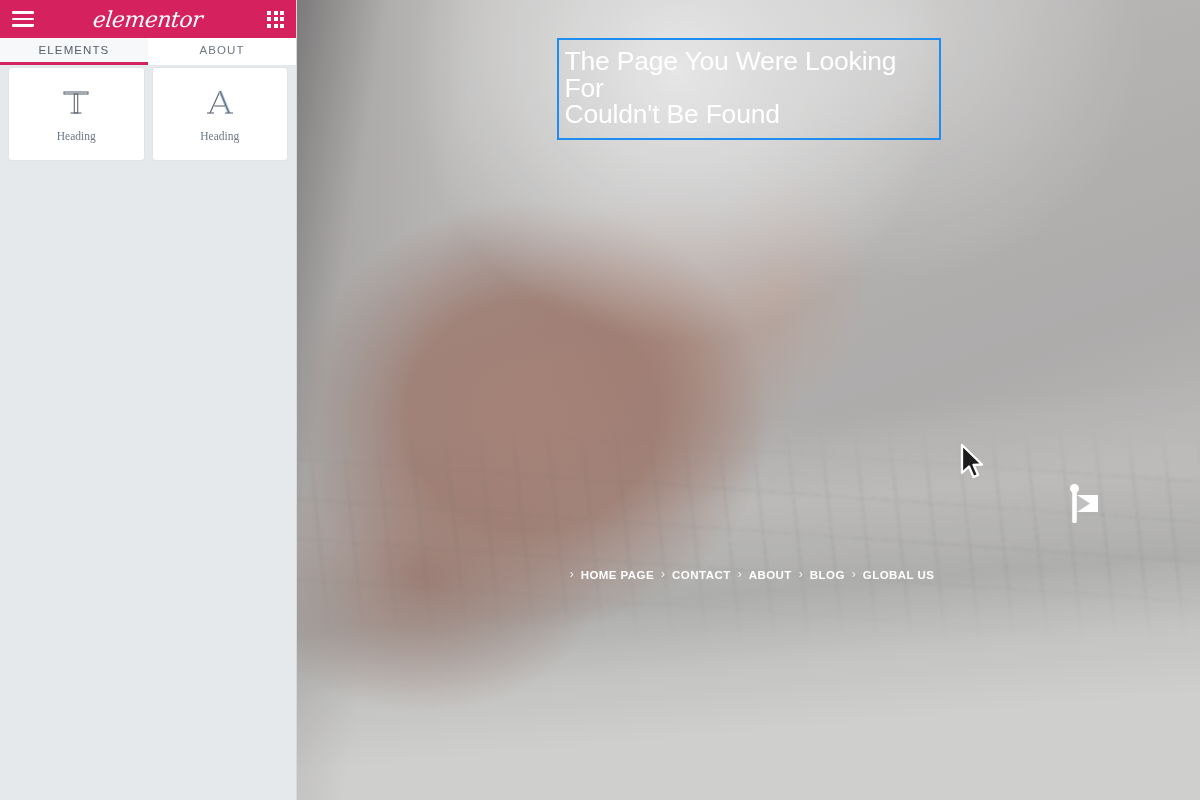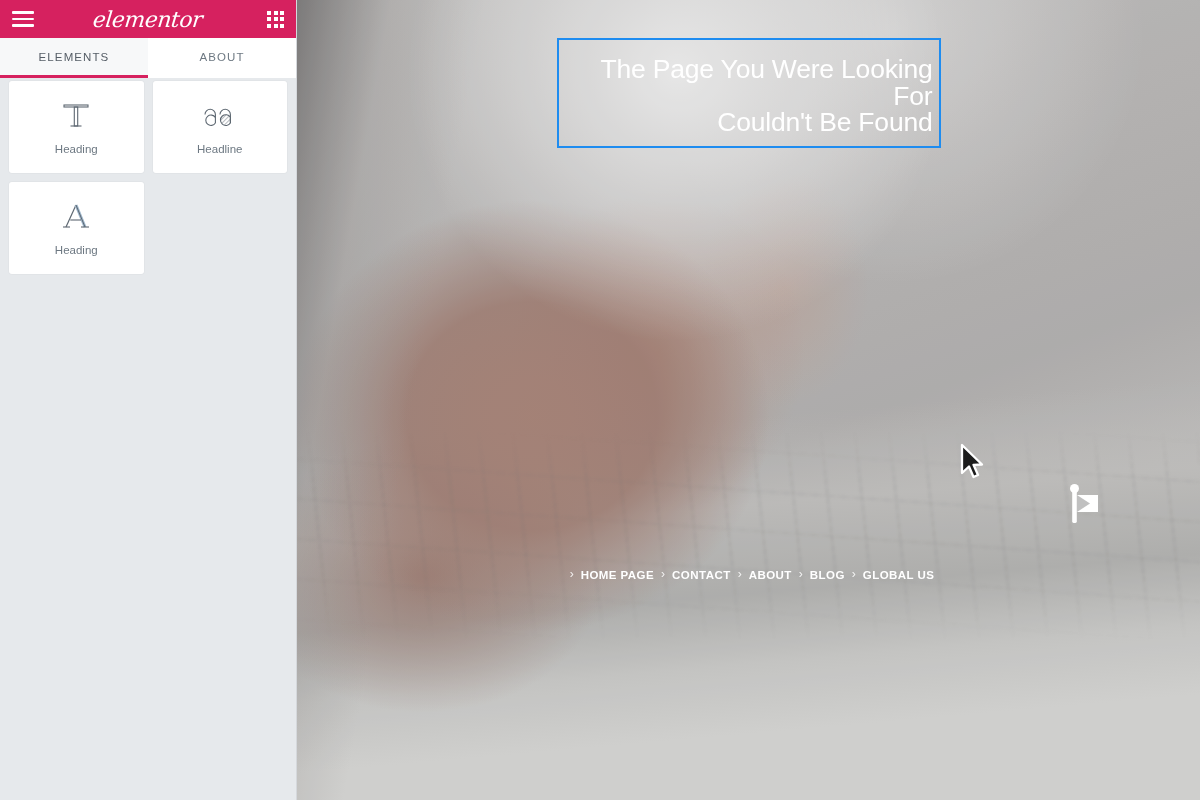--- a/index.html
+++ b/index.html
@@ -46,21 +46,21 @@
     font-weight: 400;
     letter-spacing: -0.5px;
     transform: skewX(-6deg);
   }
 
   .grid-icon { display: grid; grid-template-columns: repeat(3, 4px);
     grid-template-rows: repeat(3, 4px); gap: 2.5px; cursor: pointer; z-index: 2; }
   .grid-icon i { display: block; width: 4px; height: 4px; background: #fff; }
 
   
-  #panel-tabs { display: flex; height: 40px; background: #6d28d9; }
+  #panel-tabs { display: flex; height: 27px; background: #6d28d9; }
   .tab {
     flex: 1; display: flex; align-items: center; justify-content: center;
     font-size: 11.5px; letter-spacing: 1.1px; color: #6d7882;
     cursor: pointer; background: #fff; position: relative;
     border-bottom: 3px solid transparent;
   }
   .tab.active {
     background: #f7f8f9;
     border-bottom-color: #d6215f;
     color: #555d66;
@@ -87,20 +87,21 @@
     grid-template-columns: 1fr 1fr; gap: 9px;
     align-content: start;
   }
   .widget-card {
     background: #fff; border-radius: 3px;
     height: 92px;
     display: flex; flex-direction: column;
     align-items: center; justify-content: center;
     cursor: move; gap: 10px;
     box-shadow: 0 0 0 1px rgba(0,0,0,0.02);
+    font-family: Liberation Serif, serif;
   }
   .widget-icon { height: 34px; display: flex; align-items: center; justify-content: center; }
   .widget-label { font-size: 11.5px; color: #6d7882; }
 
   
   #canvas {
     flex: 1; position: relative; overflow: hidden;
     background: #c9c7c6;
   }
 
@@ -152,22 +153,22 @@
     font-size: 142px;
     line-height: 1;
     color: #ffffff;
     letter-spacing: -1px;
   }
 
   #headline-widget {
     margin-top: 38px;
     width: 384px;
     border: 2px solid #1e8cf0;
-    padding: 16px 6px 10px;
-    text-align: right;
+    padding: 8px 6px 10px;
+    text-align: left;
     cursor: pointer;
   }
   #headline-text {
     color: #fff;
     font-size: 26.5px;
     line-height: 1.0;
     font-weight: 400;
     letter-spacing: -0.2px;
     white-space: pre-line;
   }
@@ -247,36 +248,20 @@
         <span class="widget-icon">
           <svg width="34" height="34" viewBox="0 0 34 34">
             <rect x="5" y="6" width="24" height="2" fill="none" stroke="#5d6771" stroke-width="1.1"></rect>
             <rect x="15.3" y="8" width="3.4" height="19" fill="none" stroke="#5d6771" stroke-width="1.1"></rect>
             <line x1="11.5" y1="27" x2="22.5" y2="27" stroke="#5d6771" stroke-width="1.1"></line>
           </svg>
         </span>
         <span class="widget-label">Heading</span>
       </div>
 
-      <div class="widget-card">
-        <span class="widget-icon">
-          <svg width="38" height="30" viewBox="0 0 38 30">
-            <defs>
-              <pattern id="hatch" width="3" height="3" patternUnits="userSpaceOnUse" patternTransform="rotate(45)">
-                <line x1="0" y1="0" x2="0" y2="3" stroke="#5d6771" stroke-width="0.9"></line>
-              </pattern>
-            </defs>
-            <path d="M4 13.5 a5.2 5.2 0 1 1 10.4 0 v8.5" fill="none" stroke="#5d6771" stroke-width="1.1"></path>
-            <path d="M14.4 16.5 a5.2 5.2 0 1 0 0 5.5" fill="none" stroke="#5d6771" stroke-width="1.1"></path>
-            <path d="M19 13.5 a5.2 5.2 0 1 1 10.4 0 v8.5" fill="none" stroke="#5d6771" stroke-width="1.1"></path>
-            <path d="M29.4 16.2 a5.4 5.4 0 1 0 0 5.8 z" fill="url(#hatch)" stroke="#5d6771" stroke-width="1.1"></path>
-          </svg>
-        </span>
-        <span class="widget-label">Headline</span>
-      </div>
 
       <div class="widget-card">
         <span class="widget-icon">
           <svg width="34" height="34" viewBox="0 0 34 34">
             <path d="M17 5 L7 27" fill="none" stroke="#5d6771" stroke-width="1.2"></path>
             <path d="M17 5 L26 27" fill="none" stroke="#9fb7cc" stroke-width="3"></path>
             <path d="M17 5 L26 27" fill="none" stroke="#5d6771" stroke-width="1"></path>
             <line x1="11.3" y1="20" x2="22" y2="20" stroke="#5d6771" stroke-width="1.1"></line>
             <line x1="4" y1="27" x2="11" y2="27" stroke="#5d6771" stroke-width="1.1"></line>
             <line x1="22" y1="27" x2="30" y2="27" stroke="#5d6771" stroke-width="1.1"></line>

